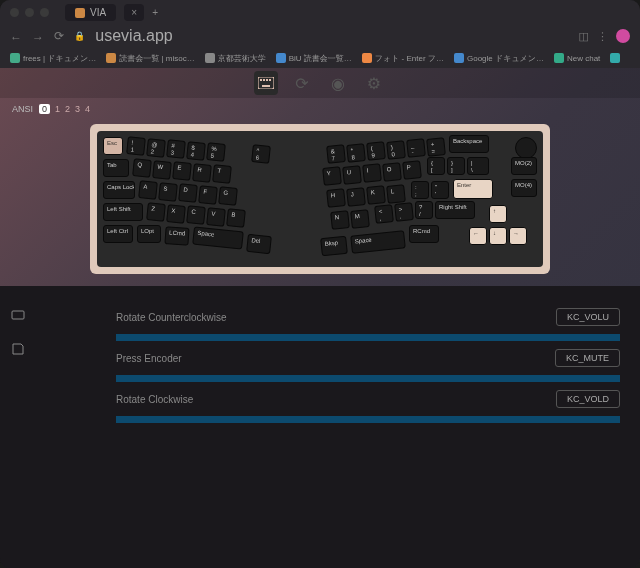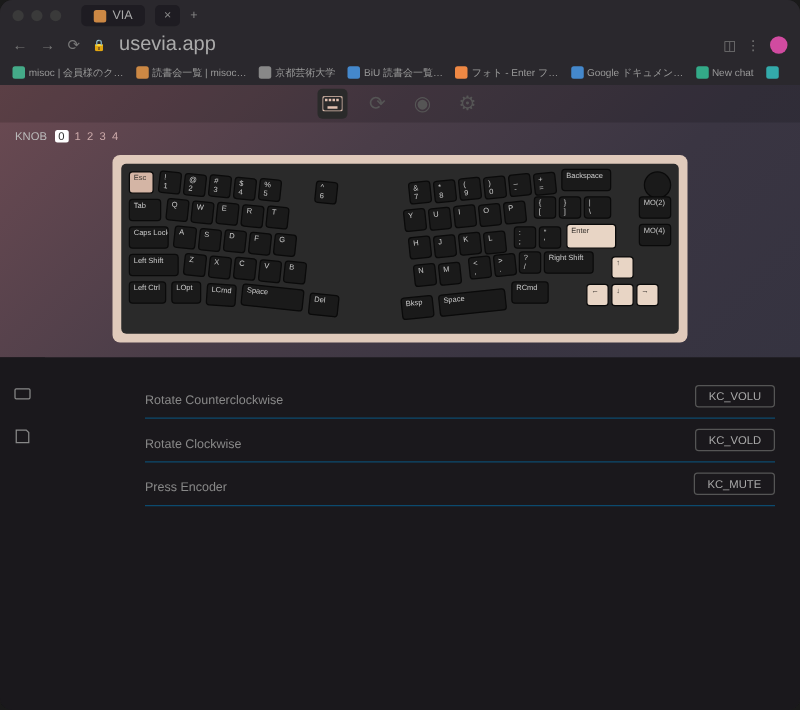--- a/index.html
+++ b/index.html
@@ -31,21 +31,21 @@
 .kbd-frame{position:absolute;top:56px;left:50%;transform:translateX(-50%);width:460px;height:150px;background:#e0cabb;border-radius:6px;padding:7px}
 .kbd-inner{width:100%;height:100%;background:#2a2a2a;border-radius:4px;position:relative}
 .key{position:absolute;background:#1a1a1a;border:1px solid #0a0a0a;border-radius:3px;color:#ccc;font-size:6px;display:flex;align-items:flex-start;justify-content:flex-start;padding:2px 3px;overflow:hidden;line-height:1.1}
 .key.pink{background:#d4b5a5;color:#3a3530}
 .key.cream{background:#e8d5c5;color:#3a3530}
 .knob{position:absolute;width:22px;height:22px;border-radius:50%;background:#1a1a1a;border:1px solid #0a0a0a}
 .bottom-panel{position:absolute;top:218px;left:0;right:0;bottom:0;background:#1a181c;display:flex}
 .sidepanel{width:36px;background:#1a181c;display:flex;flex-direction:column;align-items:center;padding-top:20px;gap:16px}
 .sp-icon{width:18px;height:18px;color:#888;display:flex;align-items:center;justify-content:center}
 .enc-panel{flex:1;padding:14px 20px 14px 80px}
-.enc-row{display:flex;justify-content:space-between;align-items:flex-end;padding:8px 0;border-bottom:1px solid #0c4a6e}
+.enc-row{display:flex;justify-content:space-between;align-items:center;padding:8px 0;border-bottom:7px solid #0c4a6e}
 .enc-label{font-size:10px;color:#888}
 .enc-val{font-size:9px;color:#aaa;border:1px solid #555;padding:3px 10px;border-radius:3px;min-width:60px;text-align:center}
 </style>
 </head>
 <body>
 
 <div class="window">
   <div class="titlebar">
     <div class="tlight"></div>
     <div class="tlight"></div>
@@ -71,21 +71,21 @@
     <div class="br-icons">
       <span style="color:#777">◫</span>
       <span style="color:#777">⋮</span>
       <div class="avatar"></div>
     </div>
   </div>
 
   <div class="bookmarks" id="bmbar">
       <div class="bm">
         <div class="bm-ico" style="background: rgb(68, 170, 136);"></div>
-        <span>misoc | 会員様のク…</span>
+        <span>frees | ドキュメン…</span>
       </div>
       <div class="bm">
         <div class="bm-ico" style="background: rgb(204, 136, 68);"></div>
         <span>読書会一覧 | misoc…</span>
       </div>
       <div class="bm">
         <div class="bm-ico" style="background: rgb(136, 136, 136);"></div>
         <span>京都芸術大学</span>
       </div>
       <div class="bm">
@@ -121,21 +121,21 @@
               <rect x="11" y="2" width="2" height="2" fill="currentColor"></rect>
               <rect x="4" y="8" width="8" height="2" fill="currentColor"></rect>
             </svg>
           </div>
         <div class="tb-icon">⟳</div>
         <div class="tb-icon">◉</div>
         <div class="tb-icon">⚙</div>
       </div>
 
       <div class="layer-bar">
-        <span>KNOB</span>
+        <span>ANSI</span>
         <div class="layer-nums" id="layernums">
             <span class="layer-num active">0</span>
             <span class="layer-num">1</span>
             <span class="layer-num">2</span>
             <span class="layer-num">3</span>
             <span class="layer-num">4</span>
           </div>
       </div>
 
 
@@ -245,23 +245,23 @@
               <path d="M2 2h8l2 2v8H2z" fill="none" stroke="currentColor"></path>
             </svg>
           </div>
       </div>
       <div class="enc-panel" id="encpanel">
           <div class="enc-row">
             <div class="enc-label">Rotate Counterclockwise</div>
             <div class="enc-val">KC_VOLU</div>
           </div>
           <div class="enc-row">
+            <div class="enc-label">Press Encoder</div>
+            <div class="enc-val">KC_MUTE</div>
+          </div>
+          <div class="enc-row">
             <div class="enc-label">Rotate Clockwise</div>
             <div class="enc-val">KC_VOLD</div>
           </div>
-          <div class="enc-row">
-            <div class="enc-label">Press Encoder</div>
-            <div class="enc-val">KC_MUTE</div>
-          </div>
         </div>
     </div>
   </div>
 </div>
 
 </body></html>

